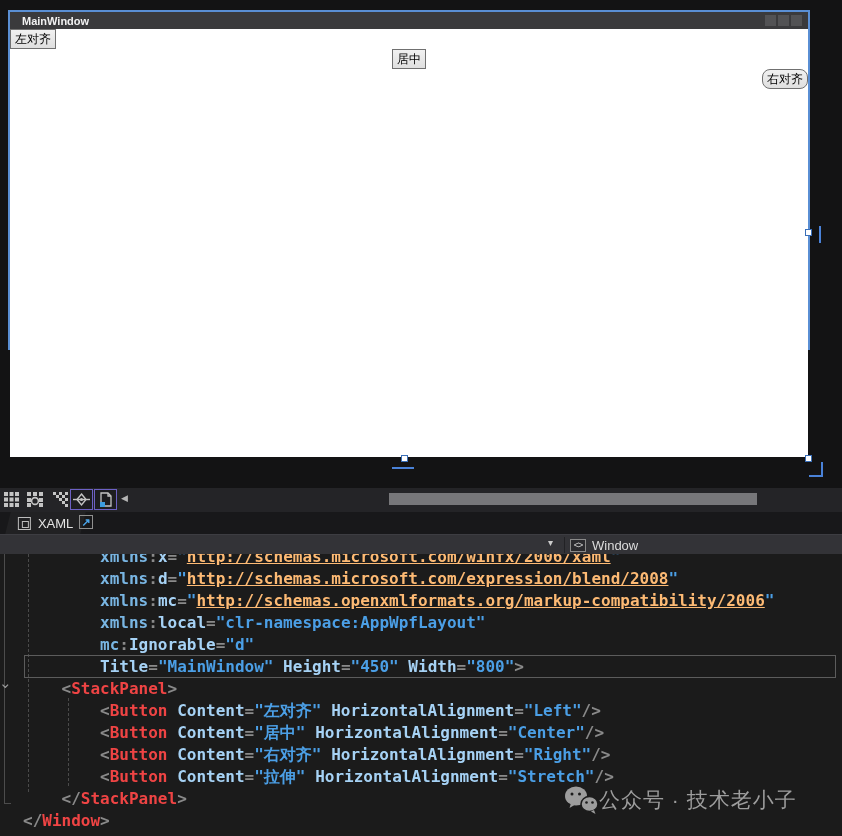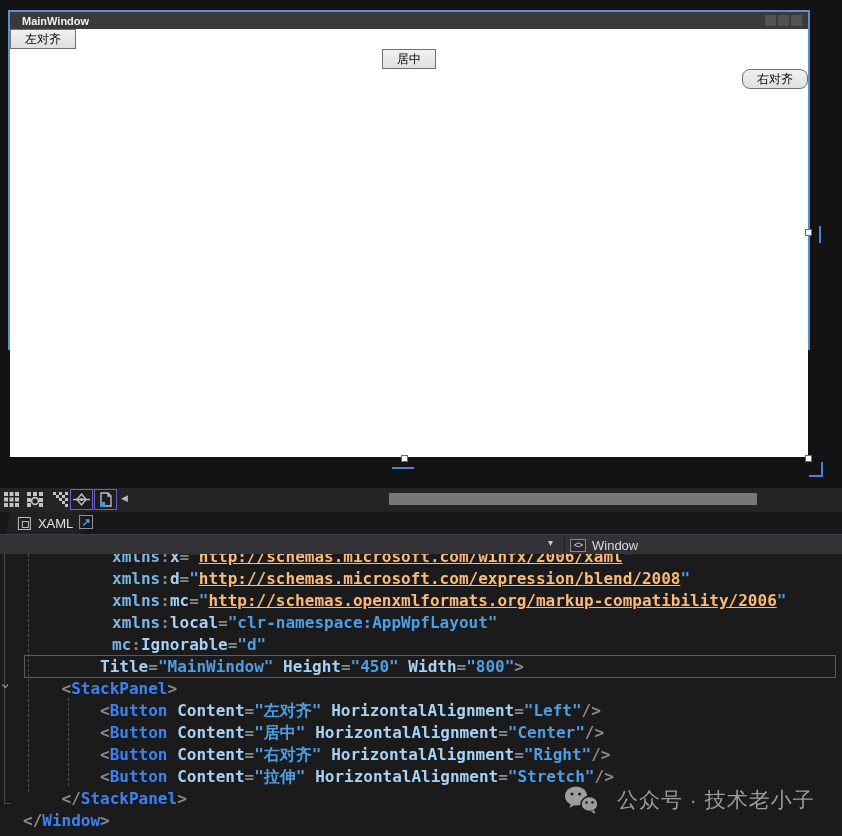--- a/index.html
+++ b/index.html
@@ -12,21 +12,21 @@
   .designer-surface { position:absolute; left:0; top:0; width:842px; height:488px; background:#131314; }
 
   .design-window { position:absolute; left:8px; top:10px; width:802px; height:340px;
                    border:2px solid #5a8fd4; background:#ffffff; }
   .dw-titlebar { height:17px; background:#3a3a3c; display:flex; align-items:center; }
   .dw-title { color:#f2f2f2; font-size:11px; font-weight:bold; padding-left:12px; }
   .dw-chrome { margin-left:auto; display:flex; gap:2px; padding-right:6px; }
   .dw-chrome span { width:11px; height:11px; background:#525254; display:block; }
   .wpf-stack { position:relative; display:flex; flex-direction:column; align-items:flex-start;
                width:798px; height:428px; background:#fff; overflow:hidden; }
-  .wpf-button { height:20px; line-height:18px; padding:0 14px; font-size:12px; color:#000;
+  .wpf-button { height:20px; line-height:18px; padding:0 4px; font-size:12px; color:#000;
                 background:linear-gradient(#f1f1f1,#dfdfdf); border:1px solid #707070; text-align:center; }
 
   
   .handle { position:absolute; width:7px; height:7px; background:#fff; border:1px solid #3a6fb8; }
   .grip { position:absolute; background:#4a82d8; }
 
   
   .designer-toolbar { position:absolute; left:0; top:488px; width:842px; height:24px; background:#242427; }
   .dt-icon { position:absolute; top:4px; }
   .dt-box { position:absolute; top:1px; width:23px; height:21px; border:1px solid #6c60c4;
@@ -53,37 +53,37 @@
   .nav-divider { position:absolute; left:564px; top:2px; width:1px; height:16px; background:#222225; }
   .nav-elem { position:absolute; left:570px; top:0; height:20px; display:flex; align-items:center; gap:6px; }
   .angle-icon { width:16px; height:13px; border:1px solid #8a8a8a; color:#d8d8d8; font-size:9px;
                 line-height:11px; text-align:center; letter-spacing:-1px; background:#2a2a2e; }
   .nav-elem-label { color:#dcdcdc; font-size:13px; }
 
   
   .editor { position:absolute; left:0; top:534px; width:842px; height:302px; background:#1b1b1b; overflow:hidden; }
   .code-lines { position:absolute; left:23px; top:12px; font-family:"DejaVu Sans Mono", monospace;
                 font-size:16px; font-weight:600; line-height:22px; white-space:pre; }
-  .c-el   { color:#3b82f6; }
-  .c-attr { color:#79b6e3;margin-left:12px; }
+  .c-el   { color:#ef4444; }
+  .c-attr { color:#79b6e3; }
   .c-attr2{ color:#a6d2f5; }
   .c-del  { color:#8a8a8a; }
   .c-val  { color:#4b9fe6; }
   .c-url  { color:#fdba74; text-decoration:underline; }
   .cur-line-box { position:absolute; left:24px; top:121px; width:812px; height:23px;
                   border:1px solid #5c5c5c; }
   .struct-line { position:absolute; left:4px; top:20px; width:1px; height:250px; background:#4c4c4c; }
   .struct-foot { position:absolute; left:4px; top:269px; width:7px; height:1px; background:#4c4c4c; }
   .indent-guide { position:absolute; width:0; border-left:1px dashed #4a4a4a; }
   .ig1 { left:28px; top:20px; height:238px; }
   .ig2 { left:68px; top:164px; height:88px; }
   .outline-chevron { position:absolute; left:-1px; top:140px; color:#9a9a9a; font-size:15px; }
 
   
-  .watermark { position:absolute; left:563px; top:785px; display:flex; align-items:center; gap:18px; z-index:6; }
+  .watermark { position:absolute; left:563px; top:785px; display:flex; align-items:center; gap:0; z-index:6; }
   .watermark-text { color:#9d9d9d; font-size:21px; letter-spacing:1px; }
 </style>
 </head>
 <body>
 
 <div class="stage">
 
   <div class="top-strip"></div>
   <div class="designer-surface">
 

